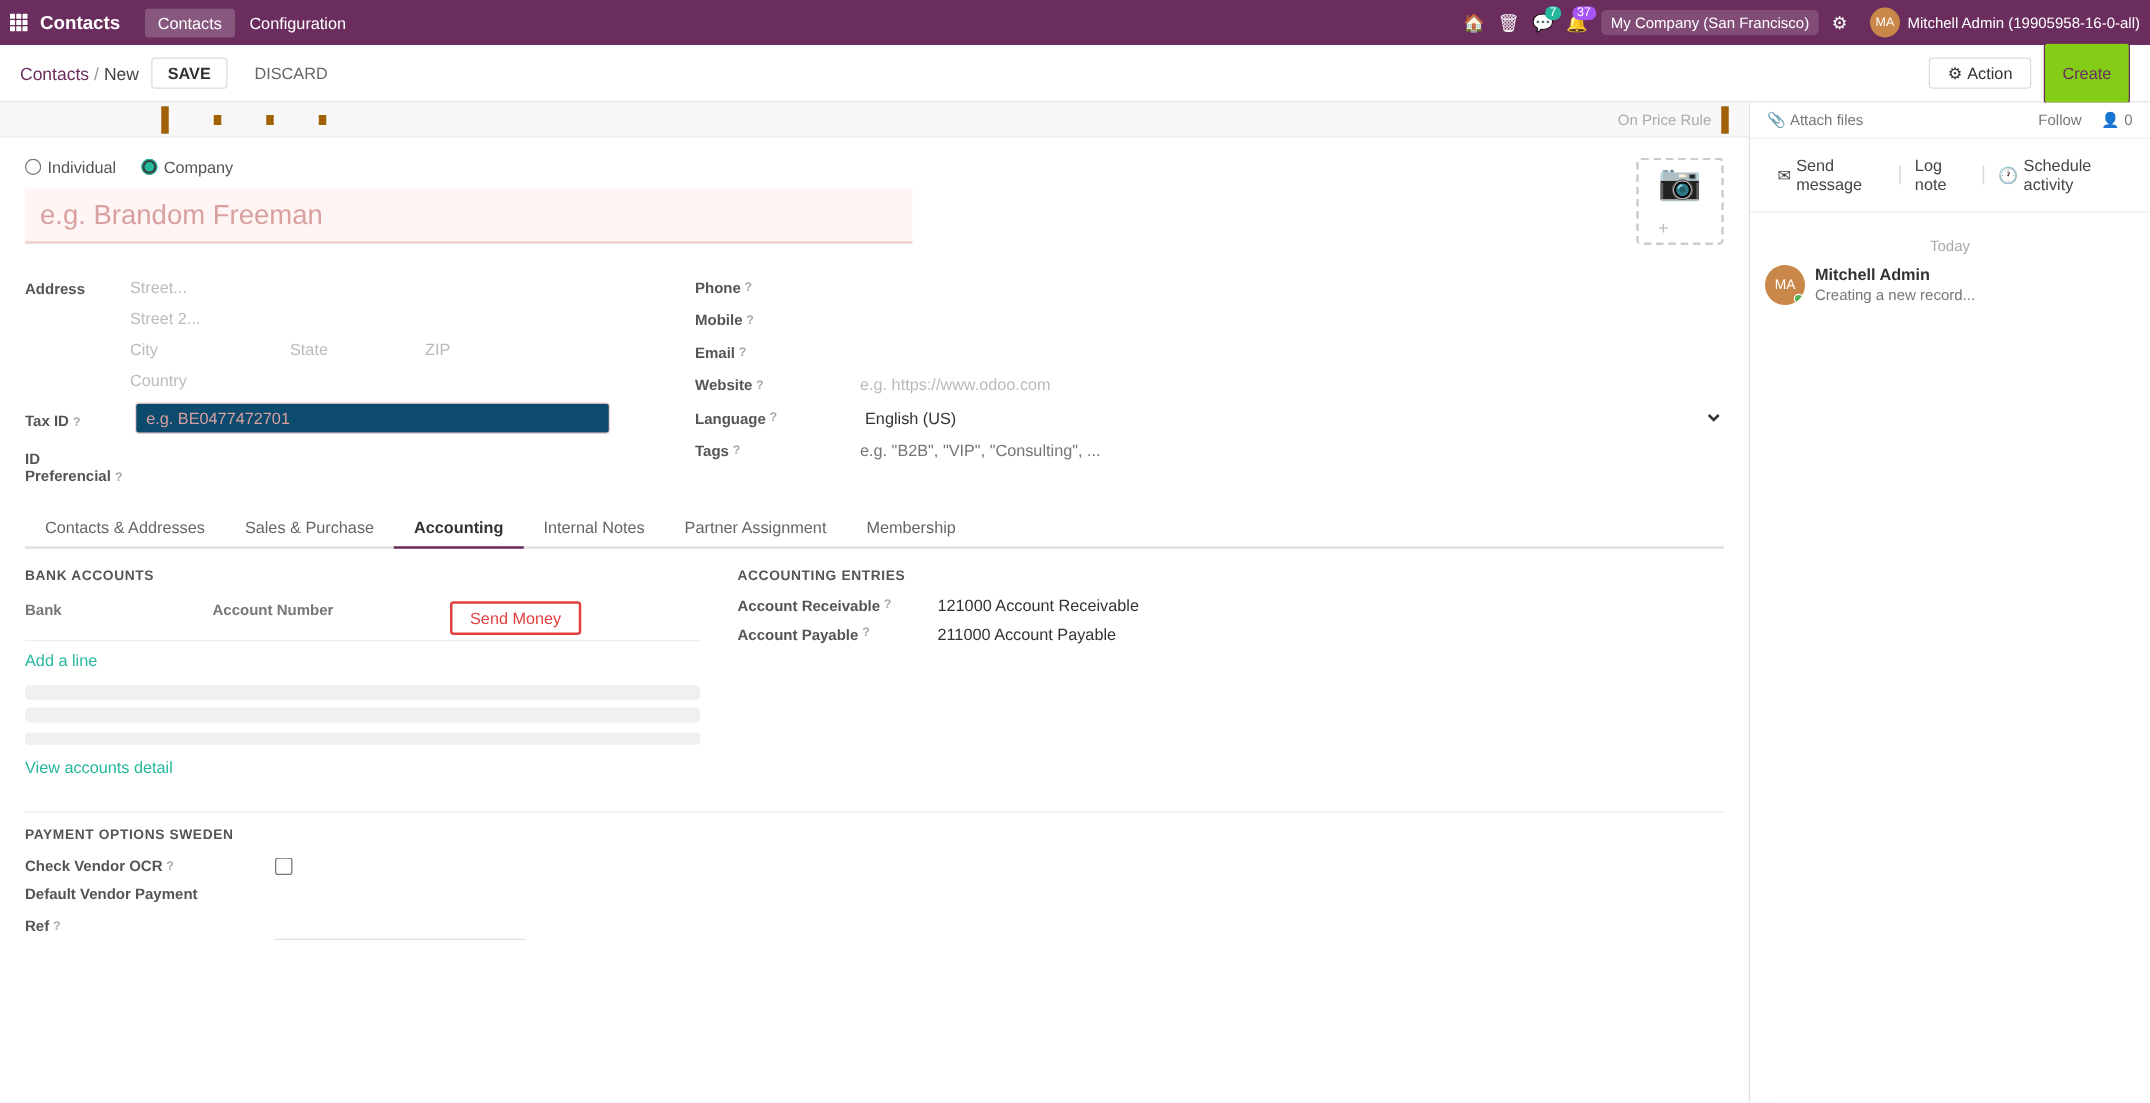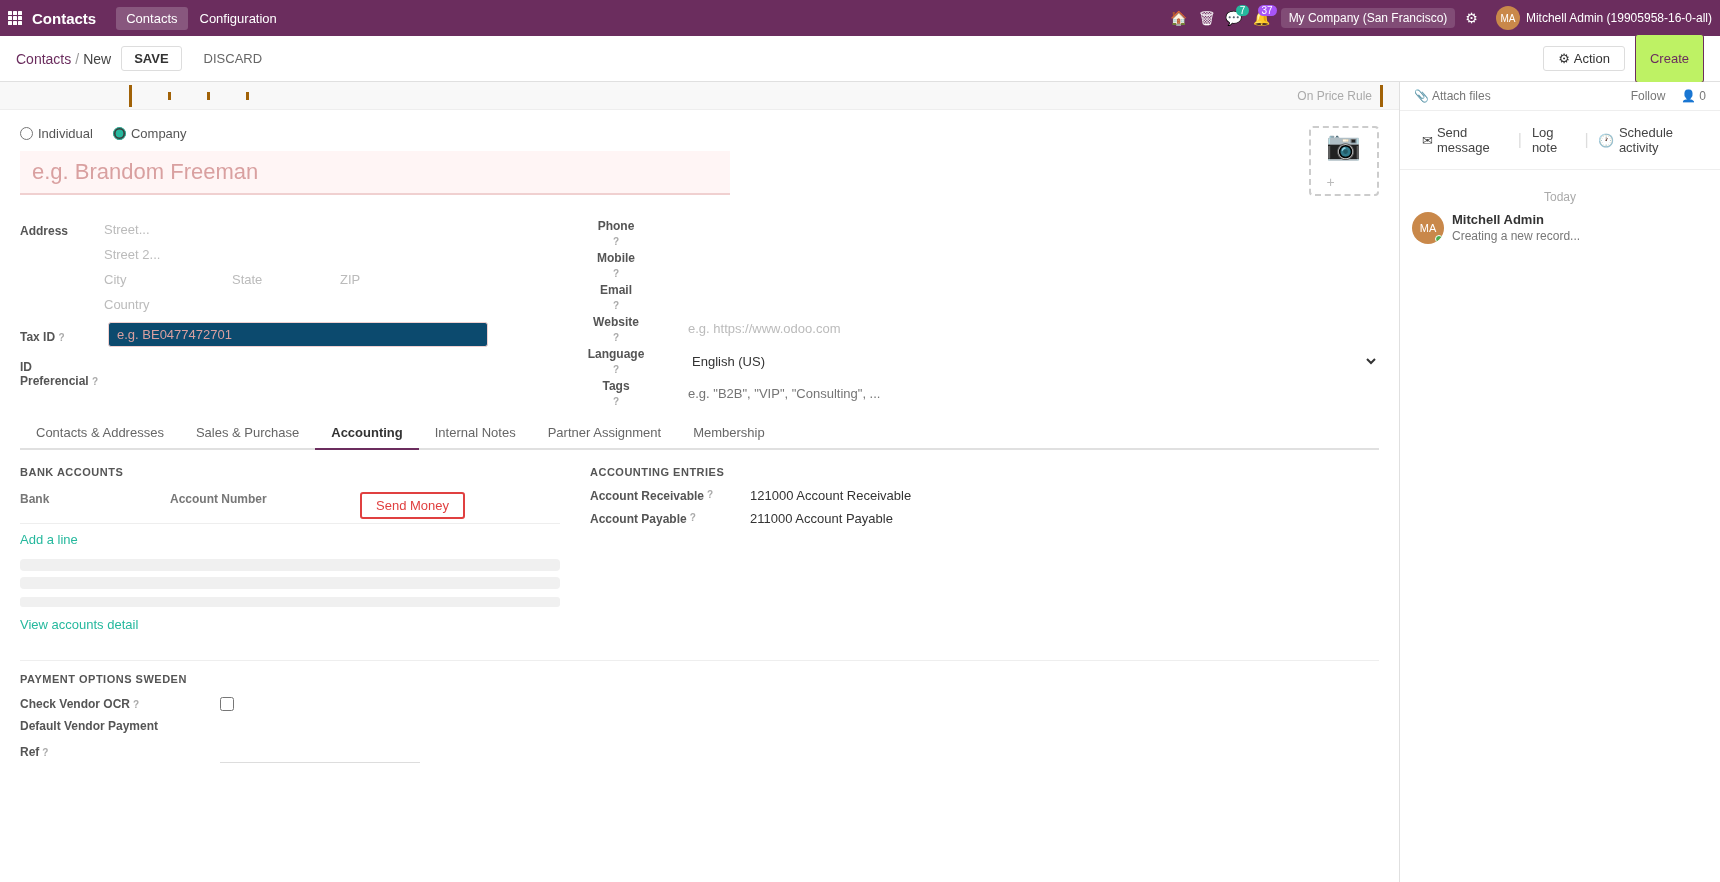--- a/index.html
+++ b/index.html
@@ -42,31 +42,31 @@
       gap: 10px;
     }
     .breadcrumb { display: flex; align-items: center; gap: 4px; font-size: 14px; }
     .breadcrumb a { color: #6b2d5e; text-decoration: none; cursor: pointer; }
     .breadcrumb span { color: #999; }
     .breadcrumb .current { color: #444; font-weight: 500; }
     .btn-save { background: white; border: 1px solid #ddd; color: #333; padding: 4px 12px; border-radius: 3px; cursor: pointer; font-size: 13px; font-weight: 600; }
     .btn-discard { background: white; border: none; color: #666; padding: 4px 12px; cursor: pointer; font-size: 13px; }
     .actionbar-spacer { flex: 1; }
     .btn-action { background: white; border: 1px solid #ddd; color: #333; padding: 4px 14px; border-radius: 3px; cursor: pointer; font-size: 13px; display: flex; align-items: center; gap: 4px; }
-    .btn-create { background: #bef264; border: 1px solid #6b2d5e; color: #6b2d5e; padding: 16px 14px; border-radius: 3px; cursor: pointer; font-size: 13px; font-weight: 500; }
+    .btn-create { background: #84cc16; border: 1px solid #6b2d5e; color: #6b2d5e; padding: 16px 14px; border-radius: 3px; cursor: pointer; font-size: 13px; font-weight: 500; }
 
     
     .main-layout { display: flex; height: calc(882px - 82px); }
 
     
     .form-area { flex: 1; background: white; overflow-y: auto; border-right: 1px solid #e0e0e0; }
 
     
     .scroll-hint { background: #f8f8f8; border-bottom: 1px solid #eee; height: 28px; display: flex; align-items: center; padding: 0 16px; gap: 20px; font-size: 12px; color: #aaa; }
-    .scroll-hint span { padding: 4px 8px; border-right: 3px solid #a16207; }
+    .scroll-hint span { padding: 4px 8px; border-right: 6px solid #a16207; }
 
     
     .contact-form { padding: 16px 20px; }
 
     .radio-group { display: flex; gap: 20px; align-items: center; margin-bottom: 10px; }
     .radio-group label { display: flex; align-items: center; gap: 5px; cursor: pointer; font-size: 13px; color: #555; }
     .radio-group input[type=radio] { accent-color: #25b89d; }
 
     .name-input {
       width: 710px;
@@ -98,21 +98,21 @@
     .field-row { display: flex; align-items: flex-start; margin-bottom: 6px; }
     .field-label { width: 80px; font-weight: 600; font-size: 12px; color: #555; padding-top: 5px; flex-shrink: 0; }
     .field-inputs { flex: 1; display: flex; flex-direction: column; gap: 3px; }
     .field-input { border: none; border-bottom: 1px solid transparent; background: transparent; font-size: 13px; color: #888; padding: 3px 4px; outline: none; width: 100%; }
     .field-input::placeholder { color: #bbb; }
     .field-input-inline { display: flex; gap: 8px; }
     .field-input-inline input { border: none; border-bottom: 1px solid transparent; background: transparent; font-size: 13px; color: #888; padding: 3px 4px; outline: none; }
     .field-input-inline input::placeholder { color: #bbb; }
 
     .right-fields { display: grid; grid-template-columns: 120px 1fr; gap: 4px 8px; align-items: center; }
-    .right-field-label { font-weight: 600; font-size: 12px; color: #555; display: flex; align-items: center; gap: 3px; flex-direction: column; }
+    .right-field-label { font-weight: 600; font-size: 12px; color: #555; display: flex; align-items: center; gap: 3px; }
     .right-field-input { border: none; border-bottom: 1px solid transparent; background: transparent; font-size: 13px; color: #888; padding: 3px 4px; outline: none; width: 100%; }
     .right-field-input::placeholder { color: #bbb; }
     .help-icon { color: #aaa; font-size: 10px; cursor: help; }
     .tax-id-input { background: #0c4a6e; border: 1px solid #f0d0d0; border-radius: 3px; padding: 4px 8px; font-size: 13px; color: #d9a0a0; width: 380px; outline: none; }
     .tax-id-input::placeholder { color: #d9a0a0; }
 
     .lang-select { border: none; background: transparent; font-size: 13px; color: #333; padding: 3px 4px; outline: none; cursor: pointer; }
     .tags-input { border: none; background: transparent; font-size: 13px; color: #bbb; padding: 3px 4px; outline: none; width: 100%; }
 
     

